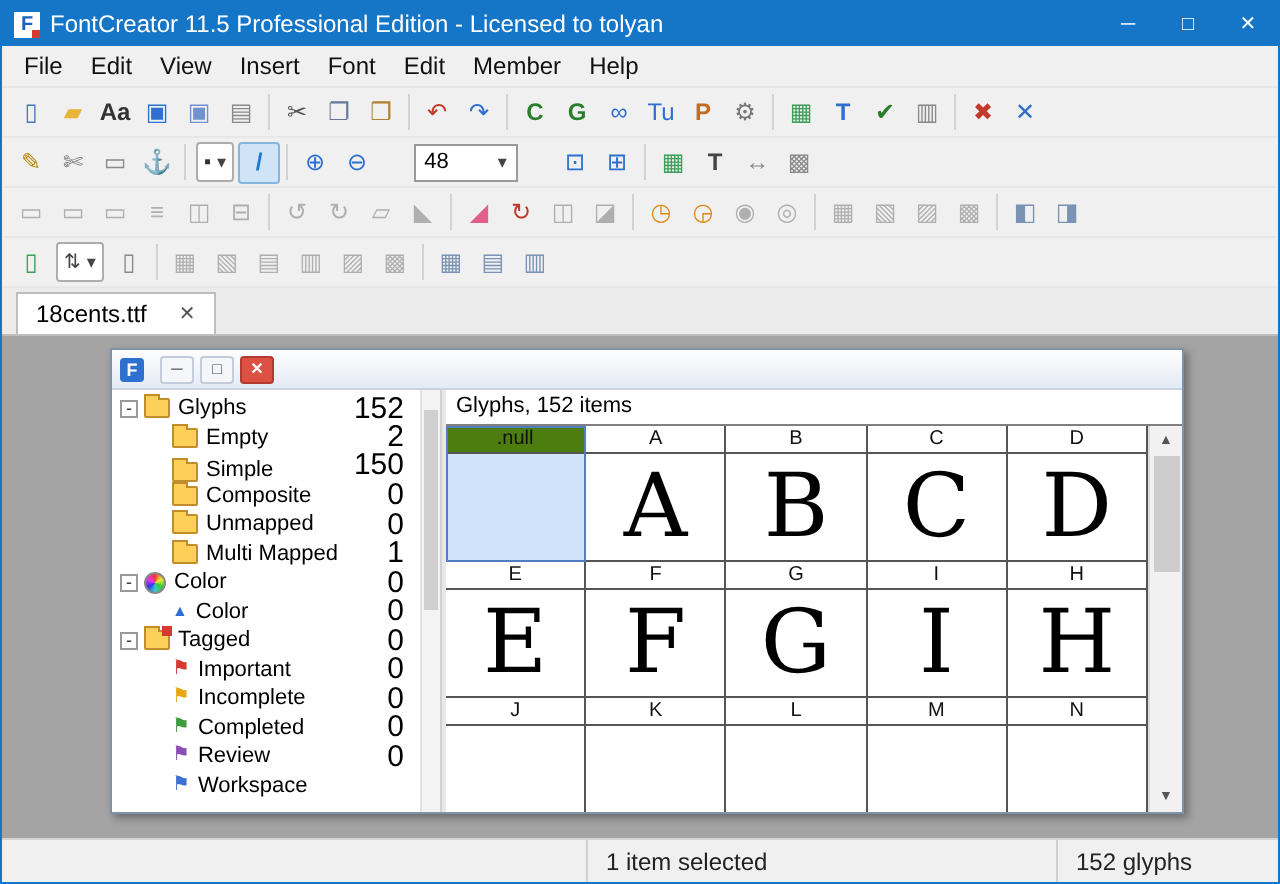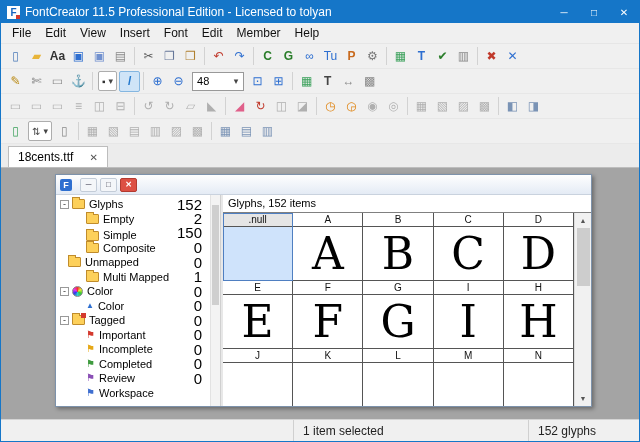--- a/index.html
+++ b/index.html
@@ -18,21 +18,21 @@
   .menubar{height:21px;display:flex;align-items:center;background:#f0f0f0;padding-left:4px;flex:0 0 auto;border-bottom:1px solid #e6e6e6}
   .menu-item{font-size:12px;padding:2px 7px;color:#111}
 
   
   .toolbar-block{flex:0 0 auto;background:#f0f0f0}
   .tb-row{height:25px;display:flex;align-items:center;padding-left:4px;border-bottom:1px solid #e7e7e7;overflow:hidden}
   .tb-btn{width:21px;height:21px;display:flex;align-items:center;justify-content:center;font-size:12px;border:1px solid transparent;border-radius:2px;flex:0 0 auto;line-height:1}
   .tb-btn.disabled{opacity:.75}
   .tb-btn.pressed{background:#cfe4f7;border-color:#84b6e0}
   .tb-sep{width:1px;height:18px;background:#d2d2d2;margin:0 3px;flex:0 0 auto}
-  .tb-combo{height:19px;width:52px;background:#fff;border:1px solid #999;display:flex;align-items:center;margin:0 3px;font-size:11px;flex:0 0 auto}
+  .tb-combo{height:19px;width:52px;background:#fff;border:1px solid #999;display:flex;align-items:center;margin:0 18px;font-size:11px;flex:0 0 auto}
   .combo-value{flex:1;padding-left:4px}
   .combo-arrow{width:14px;text-align:center;font-size:9px;color:#444}
   .tb-drop{height:20px;background:#fff;border:1px solid #adadad;display:flex;align-items:center;padding:0 3px;margin:0 2px;border-radius:2px;font-size:11px;flex:0 0 auto}
   .drop-glyph{font-size:10px}
   .drop-arrow{font-size:9px;color:#444;margin-left:3px}
 
   
   .tabbar{height:24px;background:#ececec;display:flex;align-items:flex-end;padding-left:7px;border-bottom:1px solid #bdbdbd;flex:0 0 auto}
   .tab{height:21px;background:#fff;border:1px solid #bdbdbd;border-bottom:none;display:flex;align-items:center;padding:0 9px;font-size:12px;gap:16px}
   .tab-close{color:#555;font-size:10px}
@@ -71,21 +71,21 @@
   .splitter{width:2px;background:#e8e8e8;flex:0 0 auto}
 
   
   .glyph-panel{flex:1;position:relative;background:#fff;overflow:hidden}
   .glyph-header{height:18px;line-height:17px;font-size:11px;padding-left:5px;border-bottom:1px solid #808080;background:#fff}
   .glyph-grid{position:absolute;left:0;top:18px;right:17px;bottom:0;display:grid;grid-template-columns:repeat(5,1fr);grid-auto-rows:68px;overflow:hidden}
   .gcell{border-right:1px solid #555;border-bottom:1px solid #555;display:flex;flex-direction:column;background:#fff}
   .glabel{height:14px;border-bottom:1px solid #555;font-size:10px;display:flex;align-items:center;justify-content:center;flex:0 0 auto;color:#111}
   .gglyph{flex:1;display:flex;align-items:center;justify-content:center;font-family:"DejaVu Serif",serif;font-size:44px;color:#000;line-height:1}
   .gcell.selected{background:#cfe3fb;outline:1px solid #4f7fc1;outline-offset:-1px}
-  .gcell.selected .glabel{background:#e5e5e5}
+  .gcell.selected .glabel{background:#4d7c0f}
   .vscroll{position:absolute;right:0;top:18px;bottom:0;width:17px;background:#f1f1f1;border-left:1px solid #dcdcdc;display:flex;flex-direction:column;align-items:center}
   .vs-arrow{height:15px;width:100%;display:flex;align-items:center;justify-content:center;font-size:7px;color:#555;flex:0 0 auto}
   .vs-thumb{width:13px;height:58px;background:#cdcdcd;flex:0 0 auto}
   .vs-down{margin-top:auto}
 
   
   .statusbar{height:22px;border-top:1px solid #d4d4d4;background:#f0f0f0;display:flex;align-items:stretch;font-size:12px;color:#222;flex:0 0 auto}
   .sb-sec{display:flex;align-items:center;padding:0 9px}
   .sb-left{flex:1;border-right:1px solid #d0d0d0}
   .sb-mid{width:235px;border-right:1px solid #d0d0d0}
@@ -263,21 +263,21 @@
                 <span class="tree-icon tico-folder"></span>
                 <span class="tree-label">Simple</span>
                 <span class="tree-count">150</span>
               </div>
               <div class="tree-row" style="padding-left: 18px;">
                 <span class="exp-spacer"></span>
                 <span class="tree-icon tico-folder"></span>
                 <span class="tree-label">Composite</span>
                 <span class="tree-count">0</span>
               </div>
-              <div class="tree-row" style="">
+              <div class="tree-row" style="padding-left: 18px;">
                 <span class="exp-spacer"></span>
                 <span class="tree-icon tico-folder"></span>
                 <span class="tree-label">Unmapped</span>
                 <span class="tree-count">0</span>
               </div>
               <div class="tree-row" style="padding-left: 18px;">
                 <span class="exp-spacer"></span>
                 <span class="tree-icon tico-folder"></span>
                 <span class="tree-label">Multi Mapped</span>
                 <span class="tree-count">1</span>

